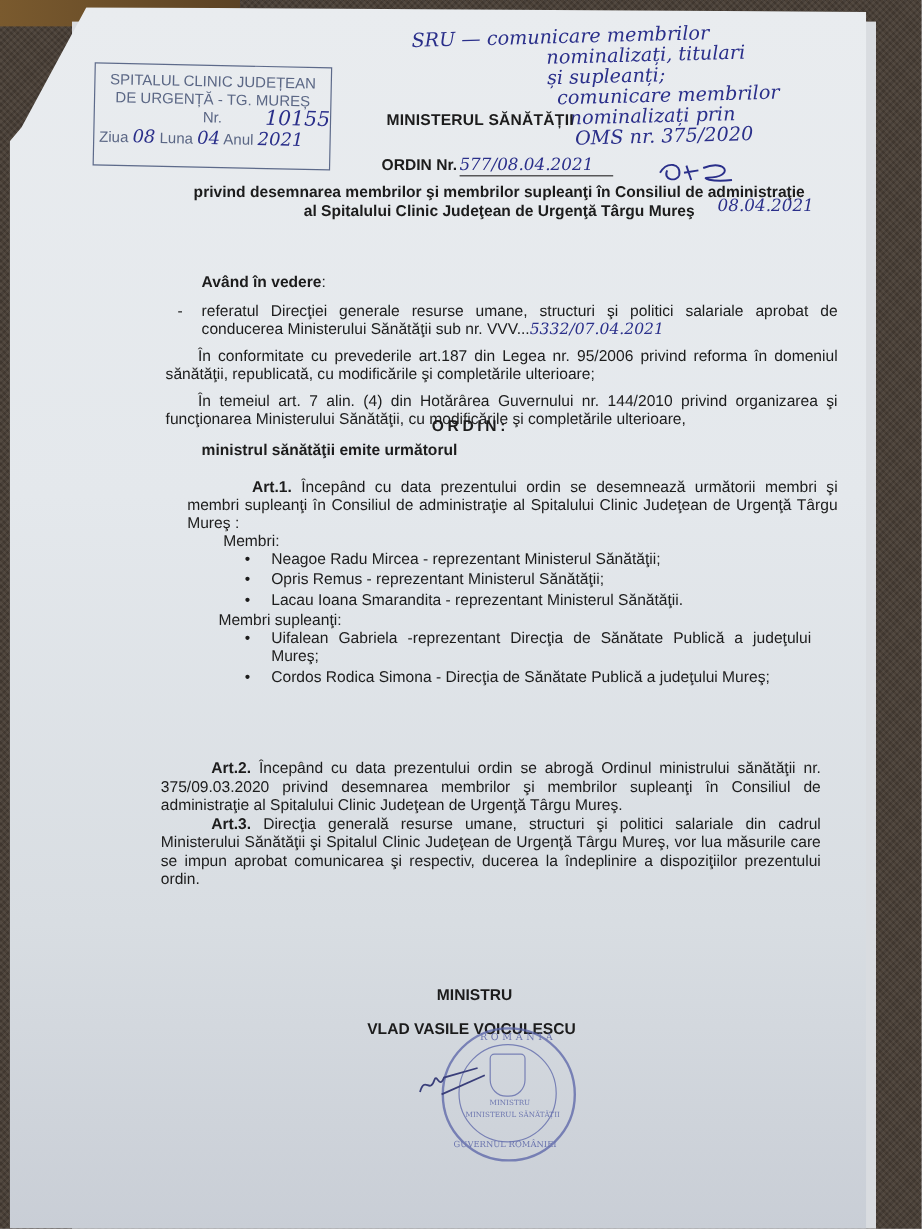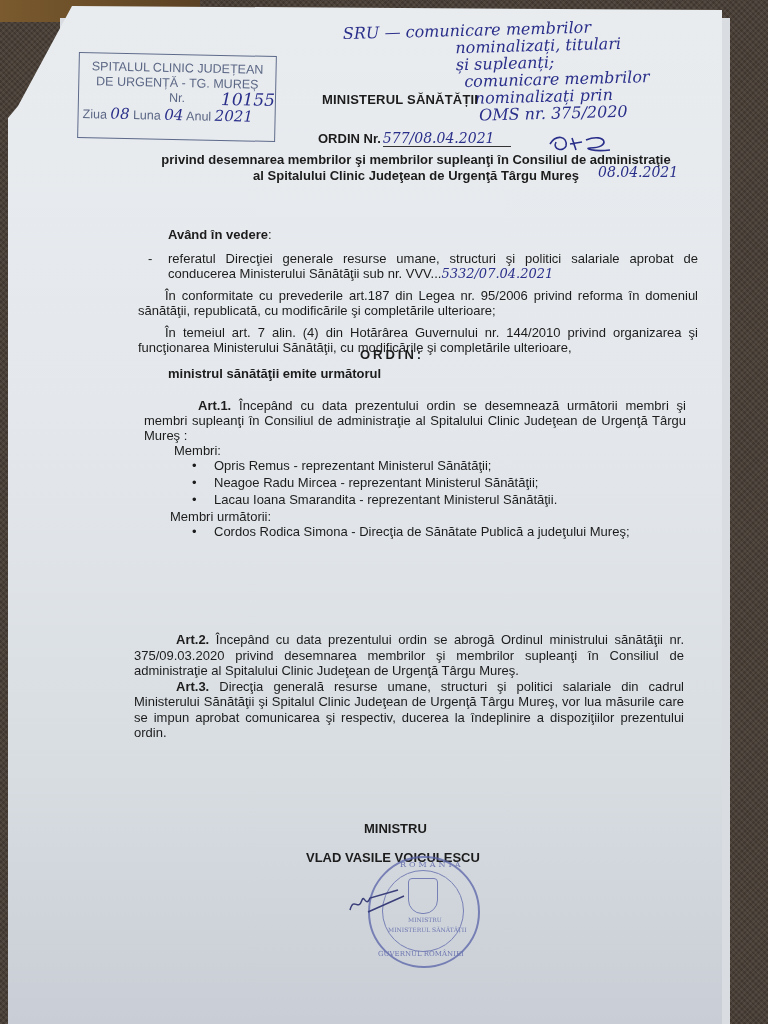--- a/index.html
+++ b/index.html
@@ -66,21 +66,21 @@
   .indent { text-indent:27px; }
   .wide { margin-left:-8px; width:538px; }
   .bold { font-weight:bold; }
   .dash { display:flex; margin-left:-20px; }
   .dash .m { width:20px; flex:none; }
   .ordin-head {
     position:absolute; left:0; top:341px; width:768px; text-align:center;
     font-weight:bold; font-size:13px; letter-spacing:3px;
   }
   .art1 {
-    position:absolute; left:136px; top:392px; width:542px; font-size:13px; line-height:15px;
+    position:absolute; left:148px; top:392px; width:542px; font-size:13px; line-height:15px;
     text-align:justify;
   }
   .lbl { margin-left:30px; }
   .lbl2 { margin-left:26px; }
   ul.list { margin:0; padding-left:70px; list-style:none; }
   ul.list li { position:relative; margin:0 0 2px 0; }
   ul.list li::before { content:"•"; position:absolute; left:-22px; }
   .arts {
     position:absolute; left:126px; top:626px; width:550px; font-size:13px; line-height:15.5px;
     text-align:justify;
@@ -165,26 +165,27 @@
     <p class="p indent wide" style="margin-left:-30px;width:560px">În temeiul art. 7 alin. (4) din Hotărârea Guvernului nr. 144/2010 privind organizarea şi funcţionarea Ministerului Sănătăţii, cu modificările şi completările ulterioare,</p>
     <p class="p bold" style="margin-top:10px">ministrul sănătăţii emite următorul</p>
   </div>
 
   <div class="ordin-head">ORDIN:</div>
 
   <div class="art1">
     <div class="indent" style="text-indent:54px"><span class="bold">Art.1.</span><span> Începând cu data prezentului ordin se desemnează următorii membri şi membri supleanţi în Consiliul de administraţie al Spitalului Clinic Judeţean de Urgenţă Târgu Mureş :</span></div>
     <div class="lbl">Membri:</div>
     <ul class="list">
+      <li>Neagoe Radu Mircea - reprezentant Ministerul Sănătăţii;</li>
       <li>Opris Remus - reprezentant Ministerul Sănătăţii;</li>
-      <li>Neagoe Radu Mircea - reprezentant Ministerul Sănătăţii;</li>
       <li>Lacau Ioana Smarandita - reprezentant Ministerul Sănătăţii.</li>
     </ul>
-    <div class="lbl2">Membri următorii:</div>
+    <div class="lbl2">Membri supleanţi:</div>
     <ul class="list" style="margin-right:22px">
+      <li>Uifalean Gabriela -reprezentant Direcţia de Sănătate Publică a judeţului Mureş;</li>
       <li>Cordos Rodica Simona - Direcţia de Sănătate Publică a judeţului Mureş;</li>
     </ul>
   </div>
 
   <div class="arts">
     <p class="a indent" style="text-indent:42px"><span class="bold">Art.2.</span><span> Începând cu data prezentului ordin se abrogă Ordinul ministrului sănătăţii nr. 375/09.03.2020 privind desemnarea membrilor şi membrilor supleanţi în Consiliul de administraţie al Spitalului Clinic Judeţean de Urgenţă Târgu Mureş.</span></p>
     <p class="a indent" style="text-indent:42px"><span class="bold">Art.3.</span><span> Direcţia generală resurse umane, structuri şi politici salariale din cadrul Ministerului Sănătăţii şi Spitalul Clinic Judeţean de Urgenţă Târgu Mureş, vor lua măsurile care se impun aprobat comunicarea şi respectiv, ducerea la îndeplinire a dispoziţiilor prezentului ordin.</span></p>
   </div>
 
   <div class="sig-ministru">MINISTRU</div>

